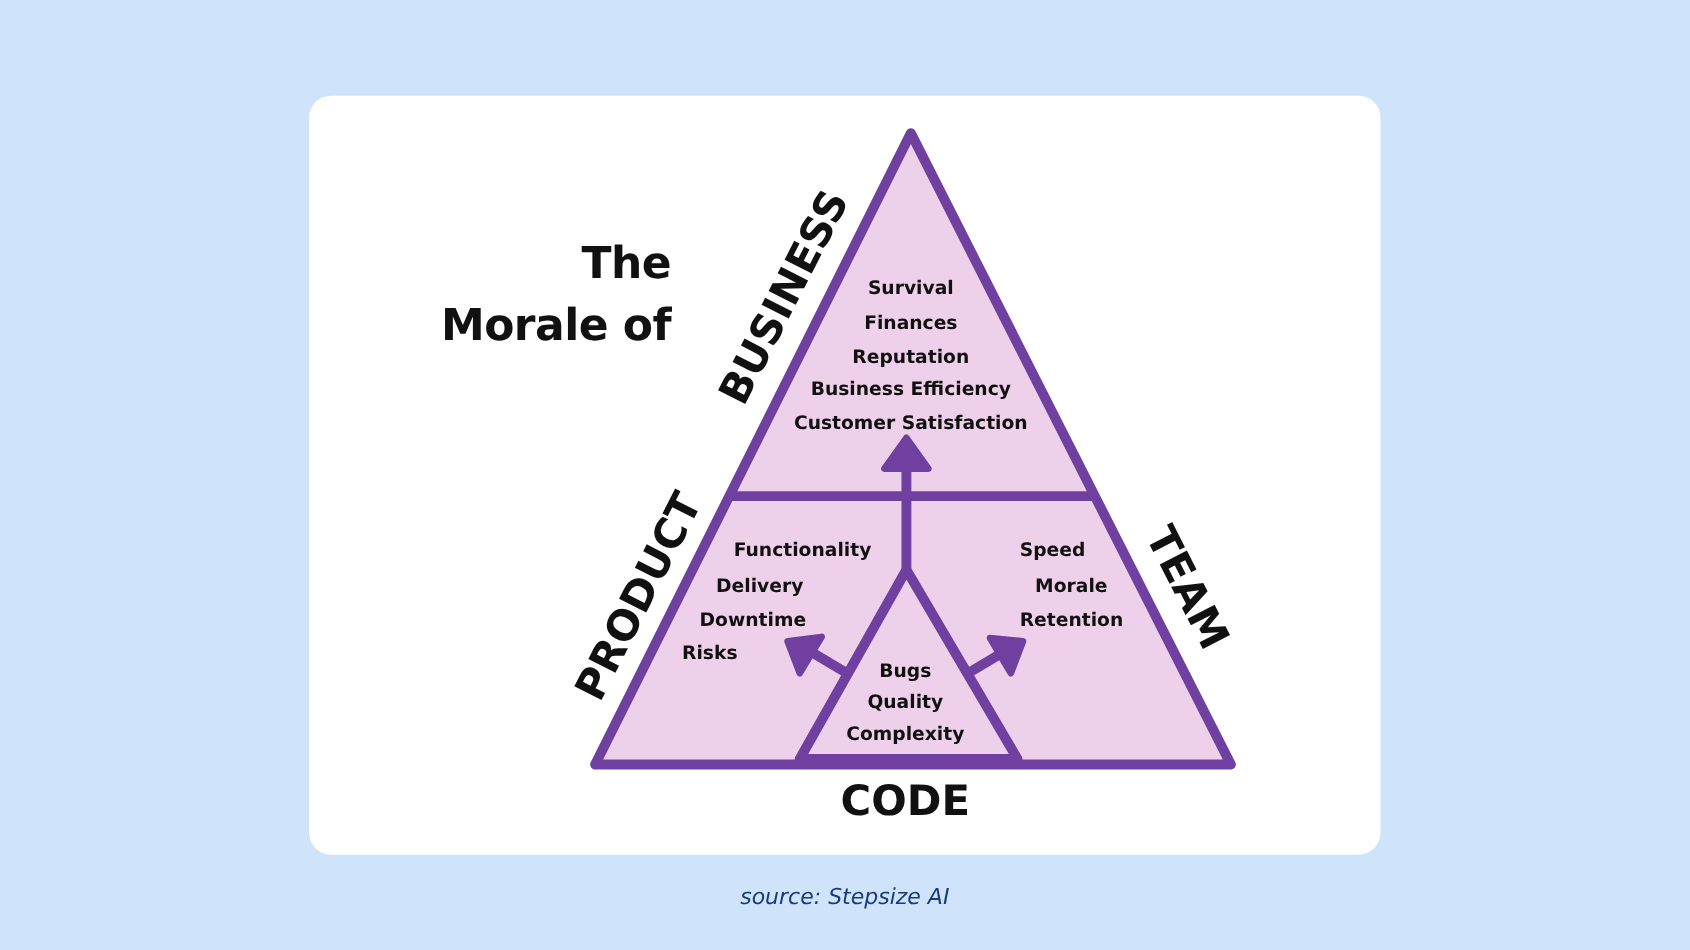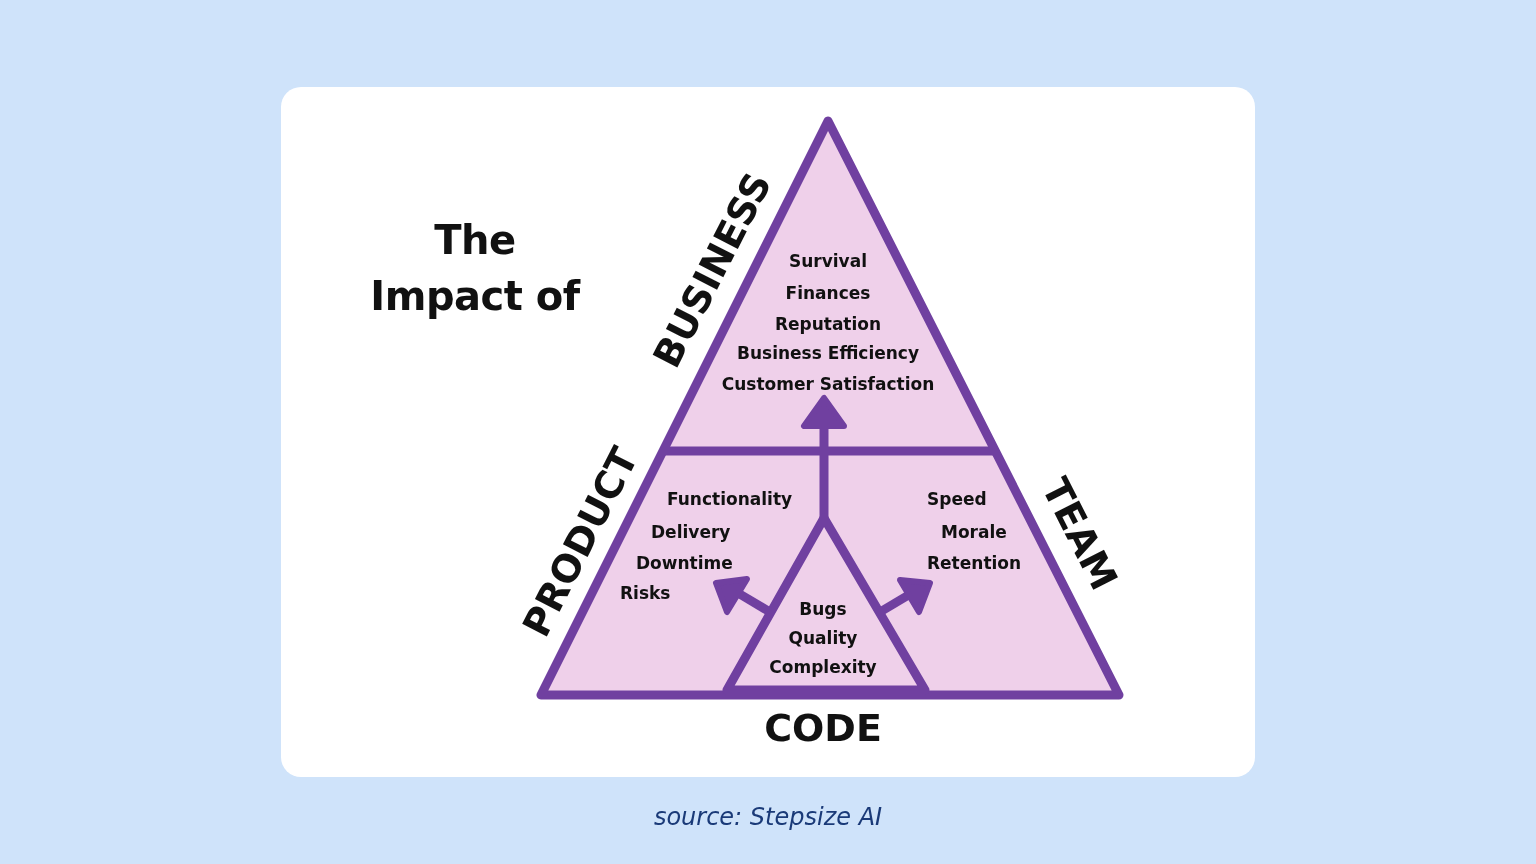--- a/index.html
+++ b/index.html
@@ -14,50 +14,50 @@
       position: absolute;
       left: 281px; top: 87px;
       width: 974px; height: 690px;
       background: #ffffff;
       border-radius: 20px;
     }
     .title {
       position: absolute;
       left: 340px; top: 212px;
       width: 270px;
-      text-align: center;
+      text-align: right;
       font-family: "DejaVu Sans", sans-serif;
       font-weight: bold;
       font-size: 40px;
       line-height: 56px;
       color: #111111;
       letter-spacing: -0.5px;
     }
     .title span { display: block; }
     svg.diagram { position: absolute; left: 0; top: 0; }
     .src {
       position: absolute;
       left: 0; width: 1536px;
       top: 803px;
       text-align: center;
       font-family: "DejaVu Sans", sans-serif;
       font-style: italic;
-      font-size: 24px;
+      font-size: 20px;
       color: #1a3a78;
     }
     .lbl { font-family: "DejaVu Sans", sans-serif; font-weight: bold; fill: #111111; }
   </style>
 </head>
 <body>
 
 <div class="card"></div>
 
 <div class="title">
   <span>The</span>
-  <span>Impact of</span>
+  <span>Morale of</span>
 </div>
 
 <svg class="diagram" width="1536" height="864" viewBox="0 0 1536 864">
 
   <polygon points="828,121 541,695 1119,695" fill="#efd0ea" stroke="#7040a0" stroke-width="9" stroke-linejoin="round"></polygon>
 
   <line x1="664" y1="451" x2="994" y2="451" stroke="#7040a0" stroke-width="9"></line>
 
   <line x1="824" y1="420" x2="824" y2="518" stroke="#7040a0" stroke-width="9"></line>
   <polygon points="824,398 804,426 844,426" fill="#7040a0" stroke="#7040a0" stroke-width="6" stroke-linejoin="round"></polygon>

